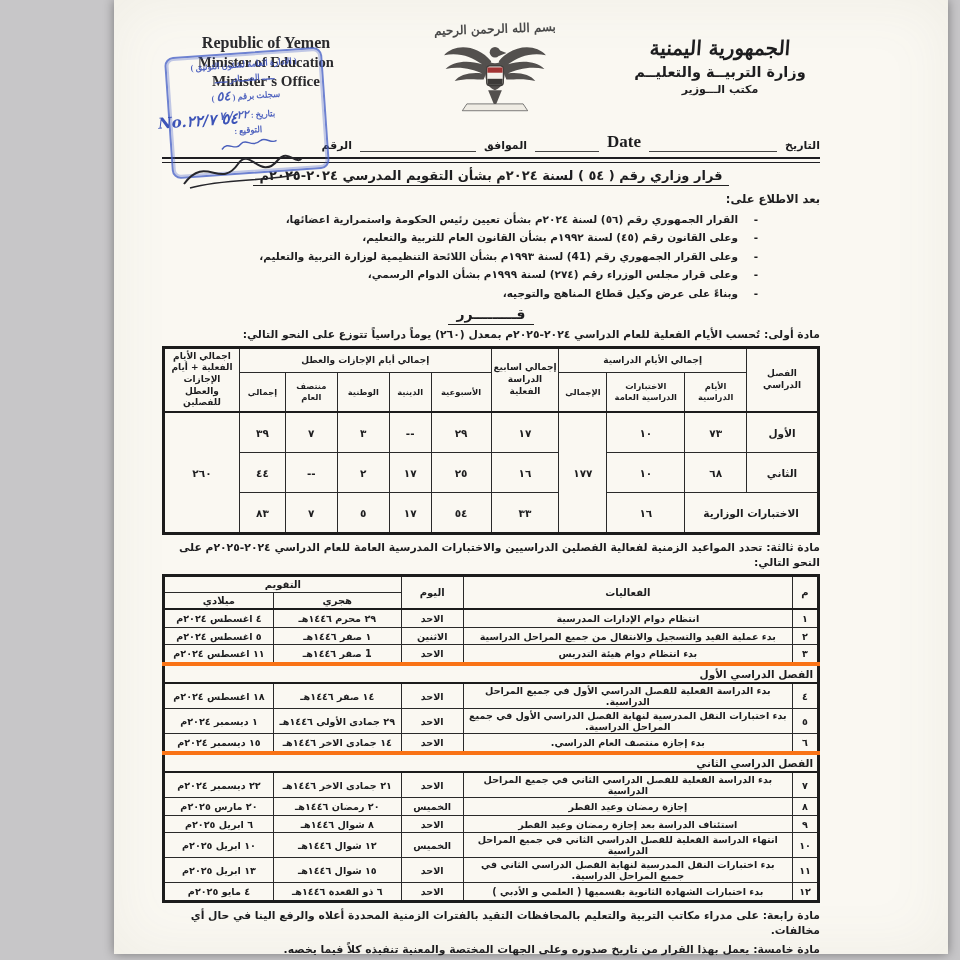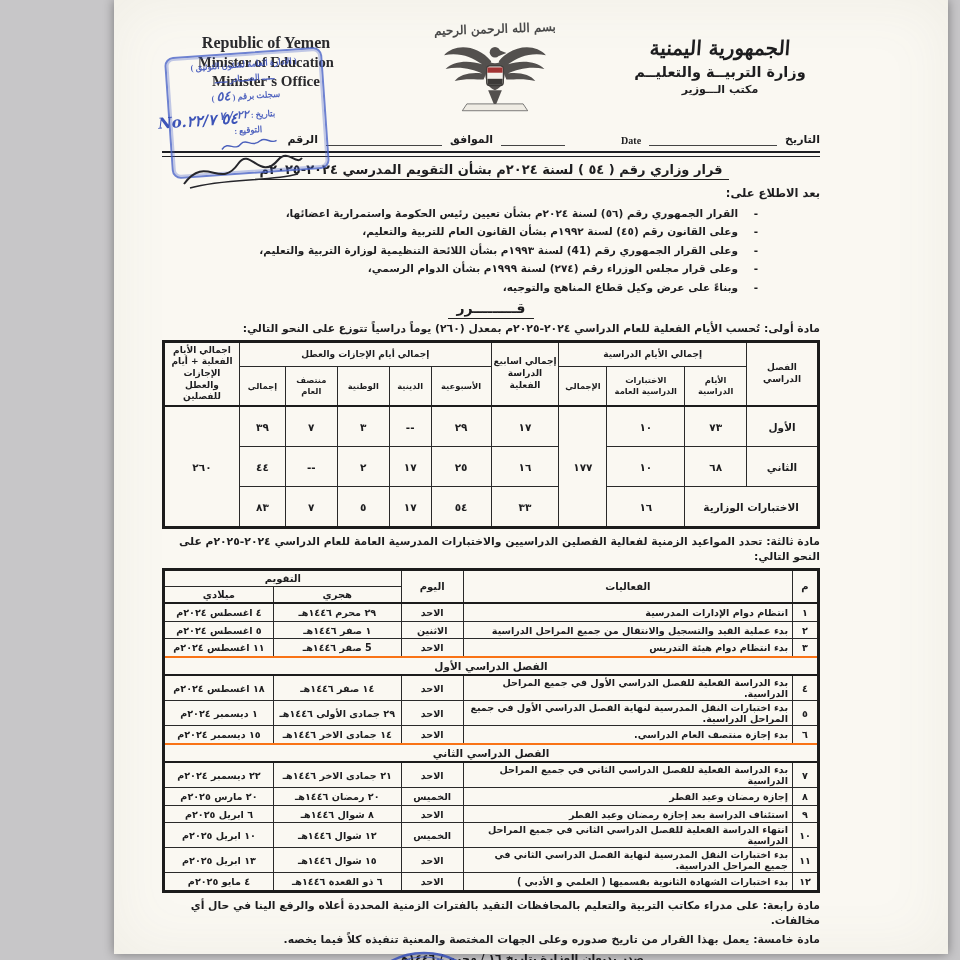--- a/index.html
+++ b/index.html
@@ -49,21 +49,21 @@
     color:#3d54b8;font-size:15px;transform:rotate(-4deg);direction:ltr;
   }
   .top-sign{position:absolute;left:14px;top:126px;width:130px;height:46px;z-index:4;}
   
   .date-line{
     display:flex;direction:rtl;align-items:flex-end;gap:8px;
     font-size:11px;font-weight:800;margin-top:2px;position:relative;
   }
   .fill{border-bottom:1.2px solid #444;height:13px;}
   .f1{width:128px;}.f2{width:64px;}.f3{width:116px;}
-  .latin{font-family:"Liberation Serif",serif;font-size:10px;direction:ltr;margin-left:48px;}
+  .latin{font-family:"Liberation Serif",serif;font-size:17px;direction:ltr;}
   .rule-double{border-top:2.2px solid #1e1e22;border-bottom:1.3px solid #1e1e22;height:3px;margin:5px 0 4px;}
   
   .title{text-align:center;font-size:13px;font-weight:800;margin:5px 0 9px;}
   .title span{border-bottom:1.6px solid #222;padding:0 6px 2px;}
   .minister-line{font-size:11px;font-weight:800;}
   .minister-line span{border-bottom:1.2px solid #222;padding-bottom:1px;}
   .after-review{font-size:11.5px;font-weight:800;margin:5px 0 2px;}
   .review-item{display:flex;direction:rtl;gap:12px;padding-right:62px;font-size:10.5px;font-weight:700;margin:6.5px 0;}
   .review-item .dash{width:8px;}
   .decided{text-align:center;font-size:14px;font-weight:800;margin:7px 0 5px;}
@@ -73,22 +73,22 @@
   table{width:100%;border-collapse:collapse;border:3px solid #1c1c1c;margin:3px 0 5px;}
   th,td{border:1px solid #2a2a2a;}
   .t1{text-align:center;}
   .t1 th{font-size:8.4px;font-weight:800;padding:2px 1px;line-height:1.3;}
   .t1 thead tr:first-child th{font-size:9px;}
   .t1 thead{border-bottom:2px solid #1c1c1c;}
   .t1 td{font-size:10.5px;font-weight:700;padding:12px;height:15px;}
   .t2 th{font-size:10px;font-weight:800;padding:2px;}
   .t2 thead{border-bottom:2px solid #1c1c1c;}
   .t2 td{font-size:9.6px;font-weight:700;padding:1px 4px;height:14.5px;text-align:center;}
-  .t2 td.act{text-align:right;}
-  .t2 tr.sec td{text-align:center;font-size:10.5px;font-weight:800;border-bottom:2px solid #1c1c1c;border-top:2px solid #f97316;}
+  .t2 td.act{text-align:center;}
+  .t2 tr.sec td{text-align:right;font-size:10.5px;font-weight:800;border-bottom:2px solid #1c1c1c;border-top:4px solid #f97316;}
   
   .issued{font-size:11px;font-weight:800;}
   .l1{padding-right:176px;margin-top:5px;}
   .l2{padding-right:312px;margin-top:4px;}
   .sig-block{position:relative;height:112px;}
   .sig-svg{position:absolute;left:48px;top:-26px;width:225px;height:92px;z-index:2;}
   .round-stamp{position:absolute;left:188px;top:-34px;width:148px;height:148px;opacity:.9;z-index:3;}
 </style>
 </head>
 <body>
@@ -302,21 +302,21 @@
             <td>٢</td>
             <td class="act">بدء عملية القيد والتسجيل والانتقال من جميع المراحل الدراسية</td>
             <td>الاثنين</td>
             <td>١ صفر ١٤٤٦هـ</td>
             <td>٥ اغسطس ٢٠٢٤م</td>
           </tr>
         <tr>
             <td>٣</td>
             <td class="act">بدء انتظام دوام هيئة التدريس</td>
             <td>الاحد</td>
-            <td>5 صفر ١٤٤٦هـ</td>
+            <td>1 صفر ١٤٤٦هـ</td>
             <td>١١ اغسطس ٢٠٢٤م</td>
           </tr>
         <tr class="sec">
             <td colspan="5">الفصل الدراسي الأول</td>
           </tr>
         <tr>
             <td>٤</td>
             <td class="act">بدء الدراسة الفعلية للفصل الدراسي الأول في جميع المراحل الدراسية.</td>
             <td>الاحد</td>
             <td>١٤ صفر ١٤٤٦هـ</td>

